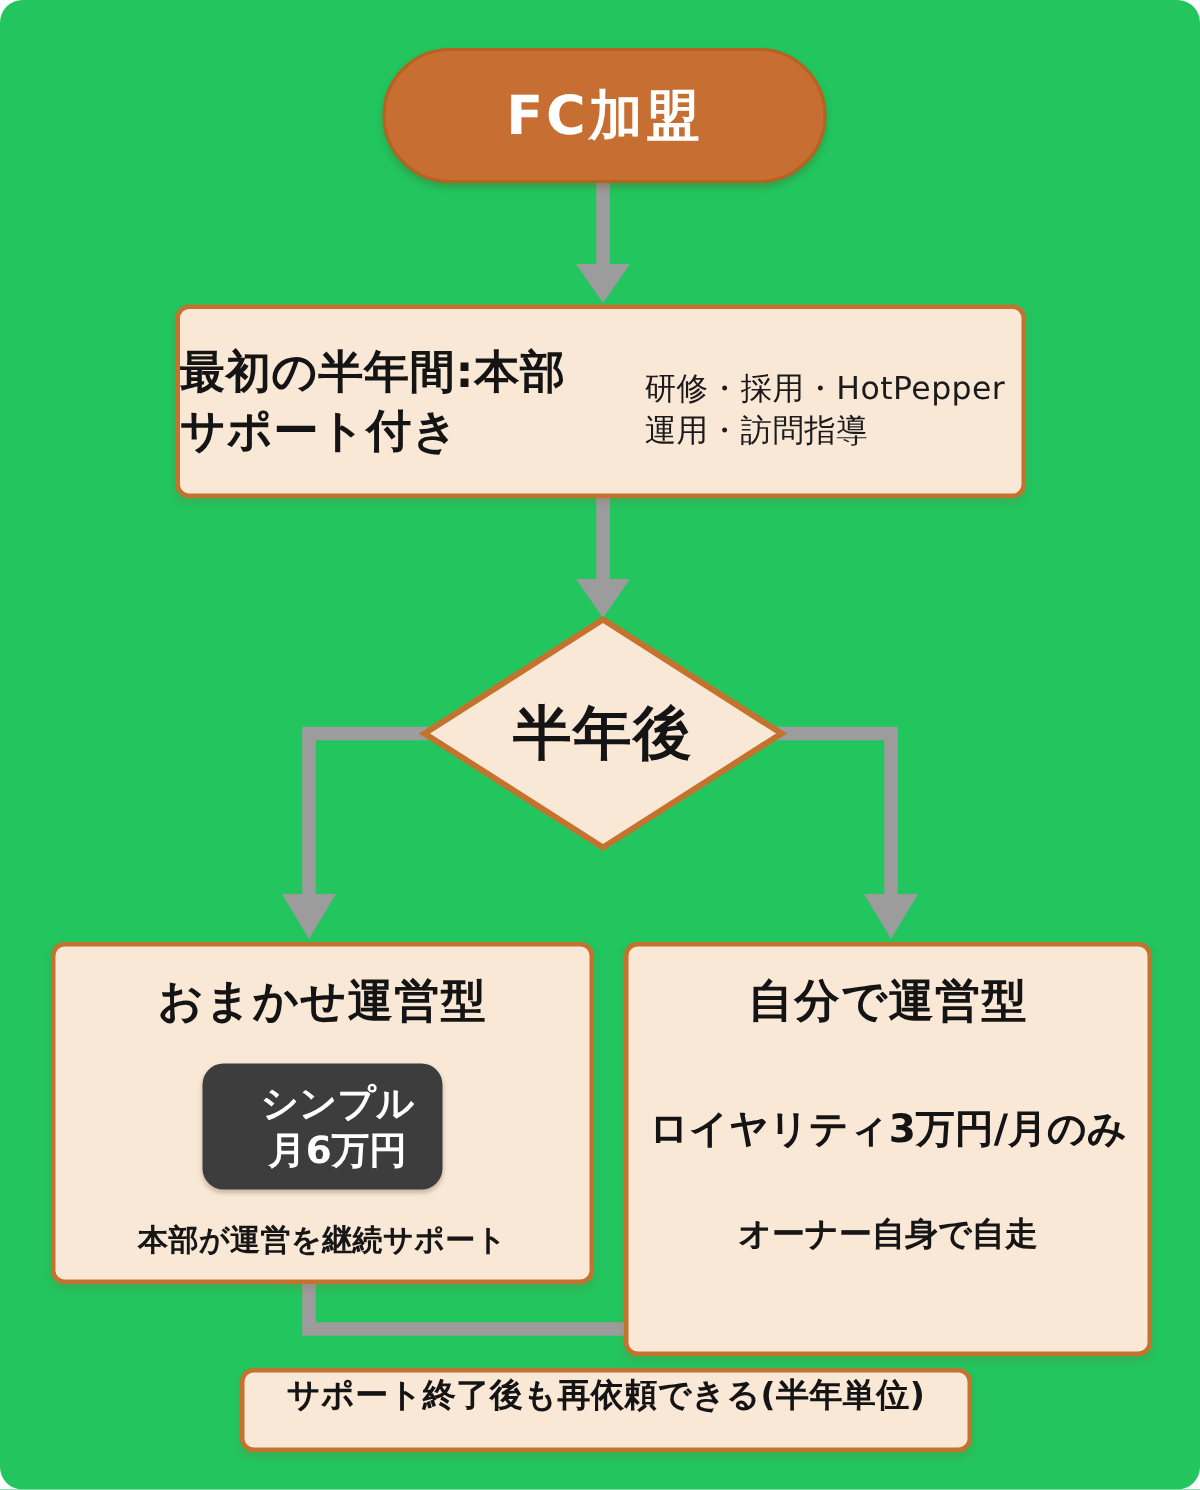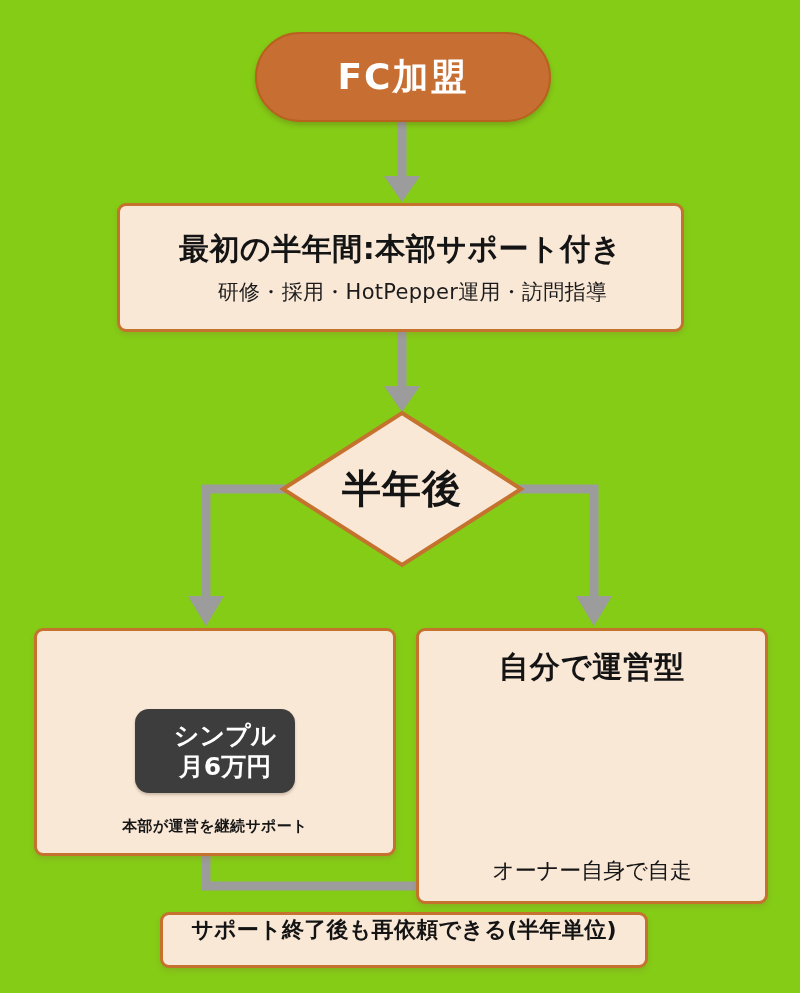--- a/index.html
+++ b/index.html
@@ -4,22 +4,23 @@
 <style>
   html,body{margin:0;padding:0;}
   body{
     font-family:"DejaVu Sans",sans-serif;
     background:#ffffff;
   }
   #stage{
     position:relative;
     width:800px;height:993px;
     margin:0 auto;
-    background:#84cc16;
+    background:#22c55e;
     overflow:hidden;
+    border-radius:15px;
   }
   #connectors{
     position:absolute;left:0;top:0;width:800px;height:993px;
     z-index:0;
   }
   .node{position:absolute;z-index:1;box-sizing:border-box;}
 
   
   .pill{
     left:255px;top:32px;width:296px;height:90px;
@@ -37,21 +38,21 @@
   .panel{
     background:#FAE8D7;
     border:3px solid #C4722E;
     border-radius:9px;
     box-shadow:0 3px 5px rgba(140,100,60,.22);
   }
 
   
   .support{
     left:117px;top:203px;width:567px;height:129px;
-    display:flex;flex-direction:column;align-items:center;justify-content:center;
+    display:flex;flex-direction:row;align-items:center;justify-content:center;
   }
   .support-title{
     font-size:30px;font-weight:800;color:#141414;letter-spacing:.5px;line-height:1.3;
   }
   .support-sub{
     margin-top:10px;font-size:21px;font-weight:500;color:#1b1b1b;letter-spacing:.3px;margin-left:24px;
   }
 
   
   .decision-label{
@@ -76,31 +77,31 @@
     width:140px;height:84px;border-radius:14px;
     display:flex;flex-direction:column;align-items:center;justify-content:center;
     color:#ffffff;font-weight:800;font-size:25px;line-height:1.25;
     box-shadow:0 2px 3px rgba(60,40,20,.25);
   }
   .badge-dark{background:#3D3D3D;padding-left:20px;}
   .badge-orange{background:#C2702C;}
   .branch-note{
     position:absolute;left:0;top:180px;width:100%;height:30px;
     display:flex;align-items:center;justify-content:center;
-    font-size:15px;font-weight:600;color:#161616;letter-spacing:.3px;
+    font-size:20px;font-weight:600;color:#161616;letter-spacing:.3px;
   }
   .royalty-line{
     position:absolute;left:0;top:103px;width:100%;height:36px;
     display:flex;align-items:center;justify-content:center;
     font-size:26px;font-weight:800;color:#141414;
   }
   .owner-note{
     position:absolute;left:0;top:178px;width:100%;height:28px;
     display:flex;align-items:center;justify-content:center;
-    font-size:22px;font-weight:400;color:#161616;margin-top:48px;
+    font-size:22px;font-weight:700;color:#161616;
   }
 
   
   .footer-box{
     left:160px;top:912px;width:488px;height:56px;
     display:flex;align-items:flex-start;justify-content:center;
     border-width:3px;
   }
   .footer-label{
     font-size:22px;font-weight:700;color:#141414;letter-spacing:.3px;
@@ -135,31 +136,33 @@
   </div>
 
   <div class="node panel support">
     <div class="support-title">最初の半年間:本部サポート付き</div>
     <div class="support-sub">研修・採用・HotPepper運用・訪問指導</div>
   </div>
 
   <div class="node decision-label">半年後</div>
 
   <div class="node panel branch-left">
+    <div class="branch-title">おまかせ運営型</div>
     <div class="badges-row">
       <div class="badge badge-dark">
         <span>シンプル</span>
         <span>月6万円</span>
       </div>
     </div>
     <div class="branch-note">本部が運営を継続サポート</div>
   </div>
 
   <div class="node panel branch-right">
     <div class="branch-title">自分で運営型</div>
+    <div class="royalty-line">ロイヤリティ3万円/月のみ</div>
     <div class="owner-note">オーナー自身で自走</div>
   </div>
 
   <div class="node panel footer-box">
     <span class="footer-label">サポート終了後も再依頼できる(半年単位)</span>
   </div>
 
 </div>
 
 </body></html>

